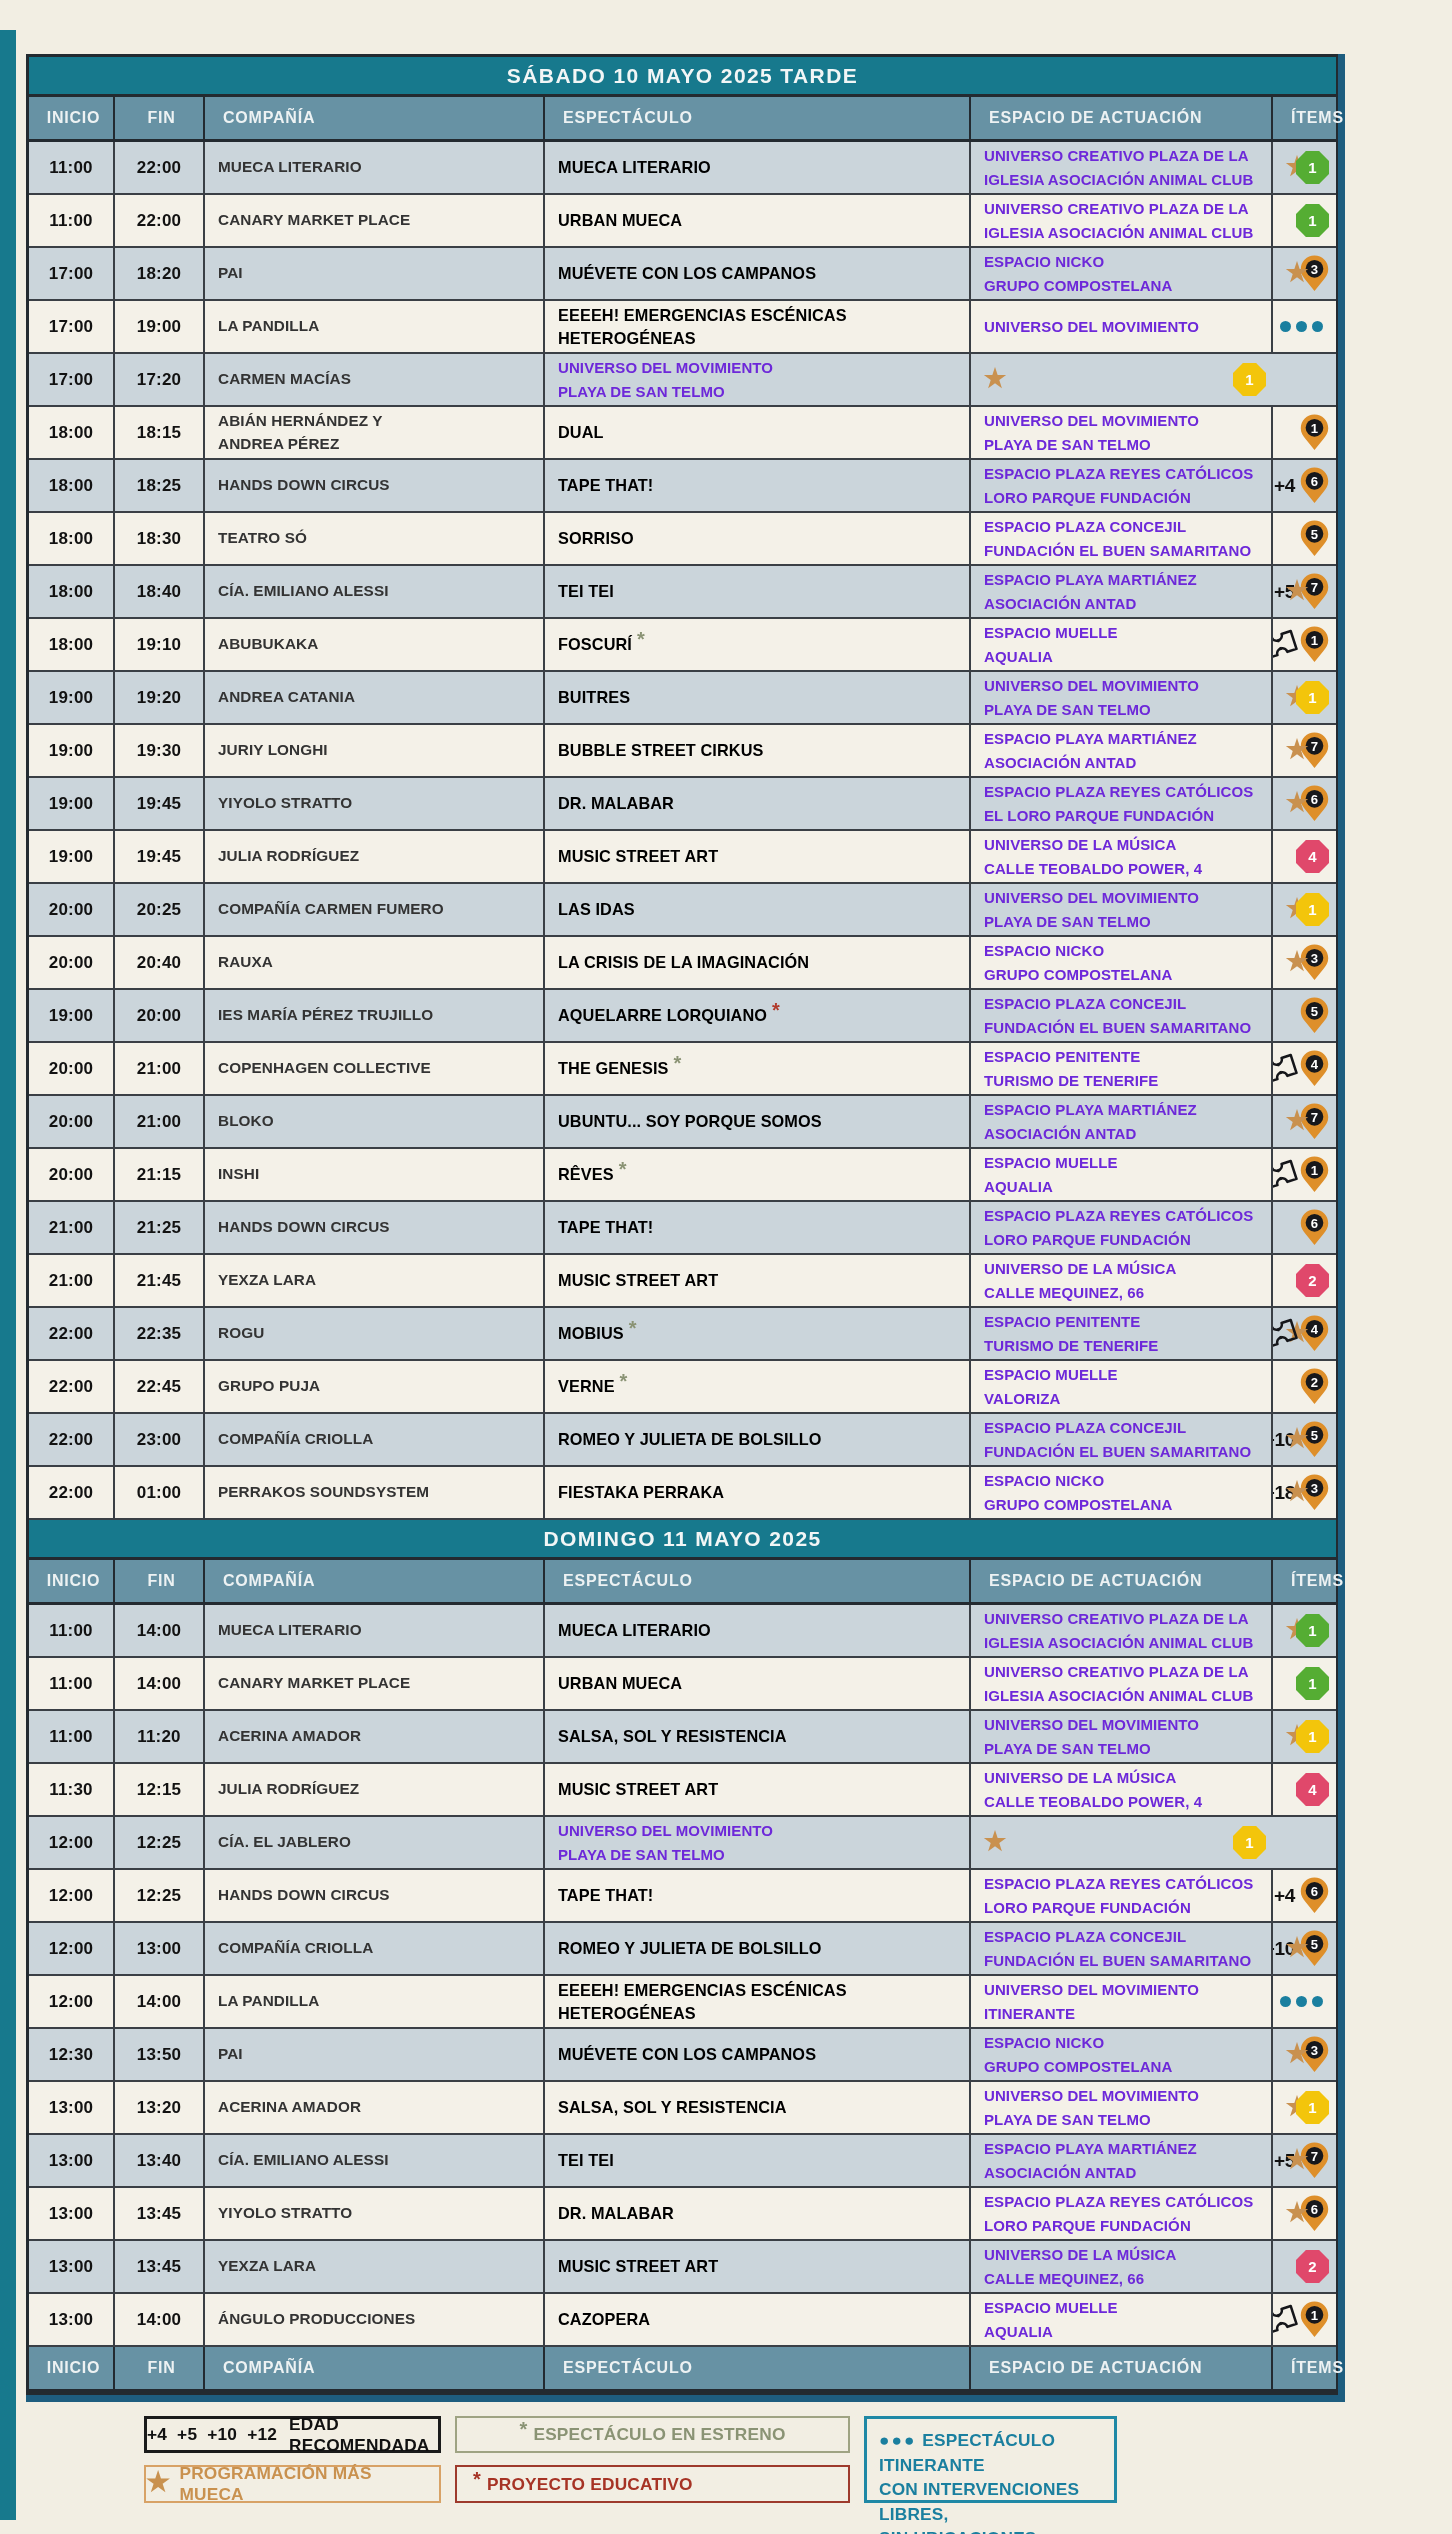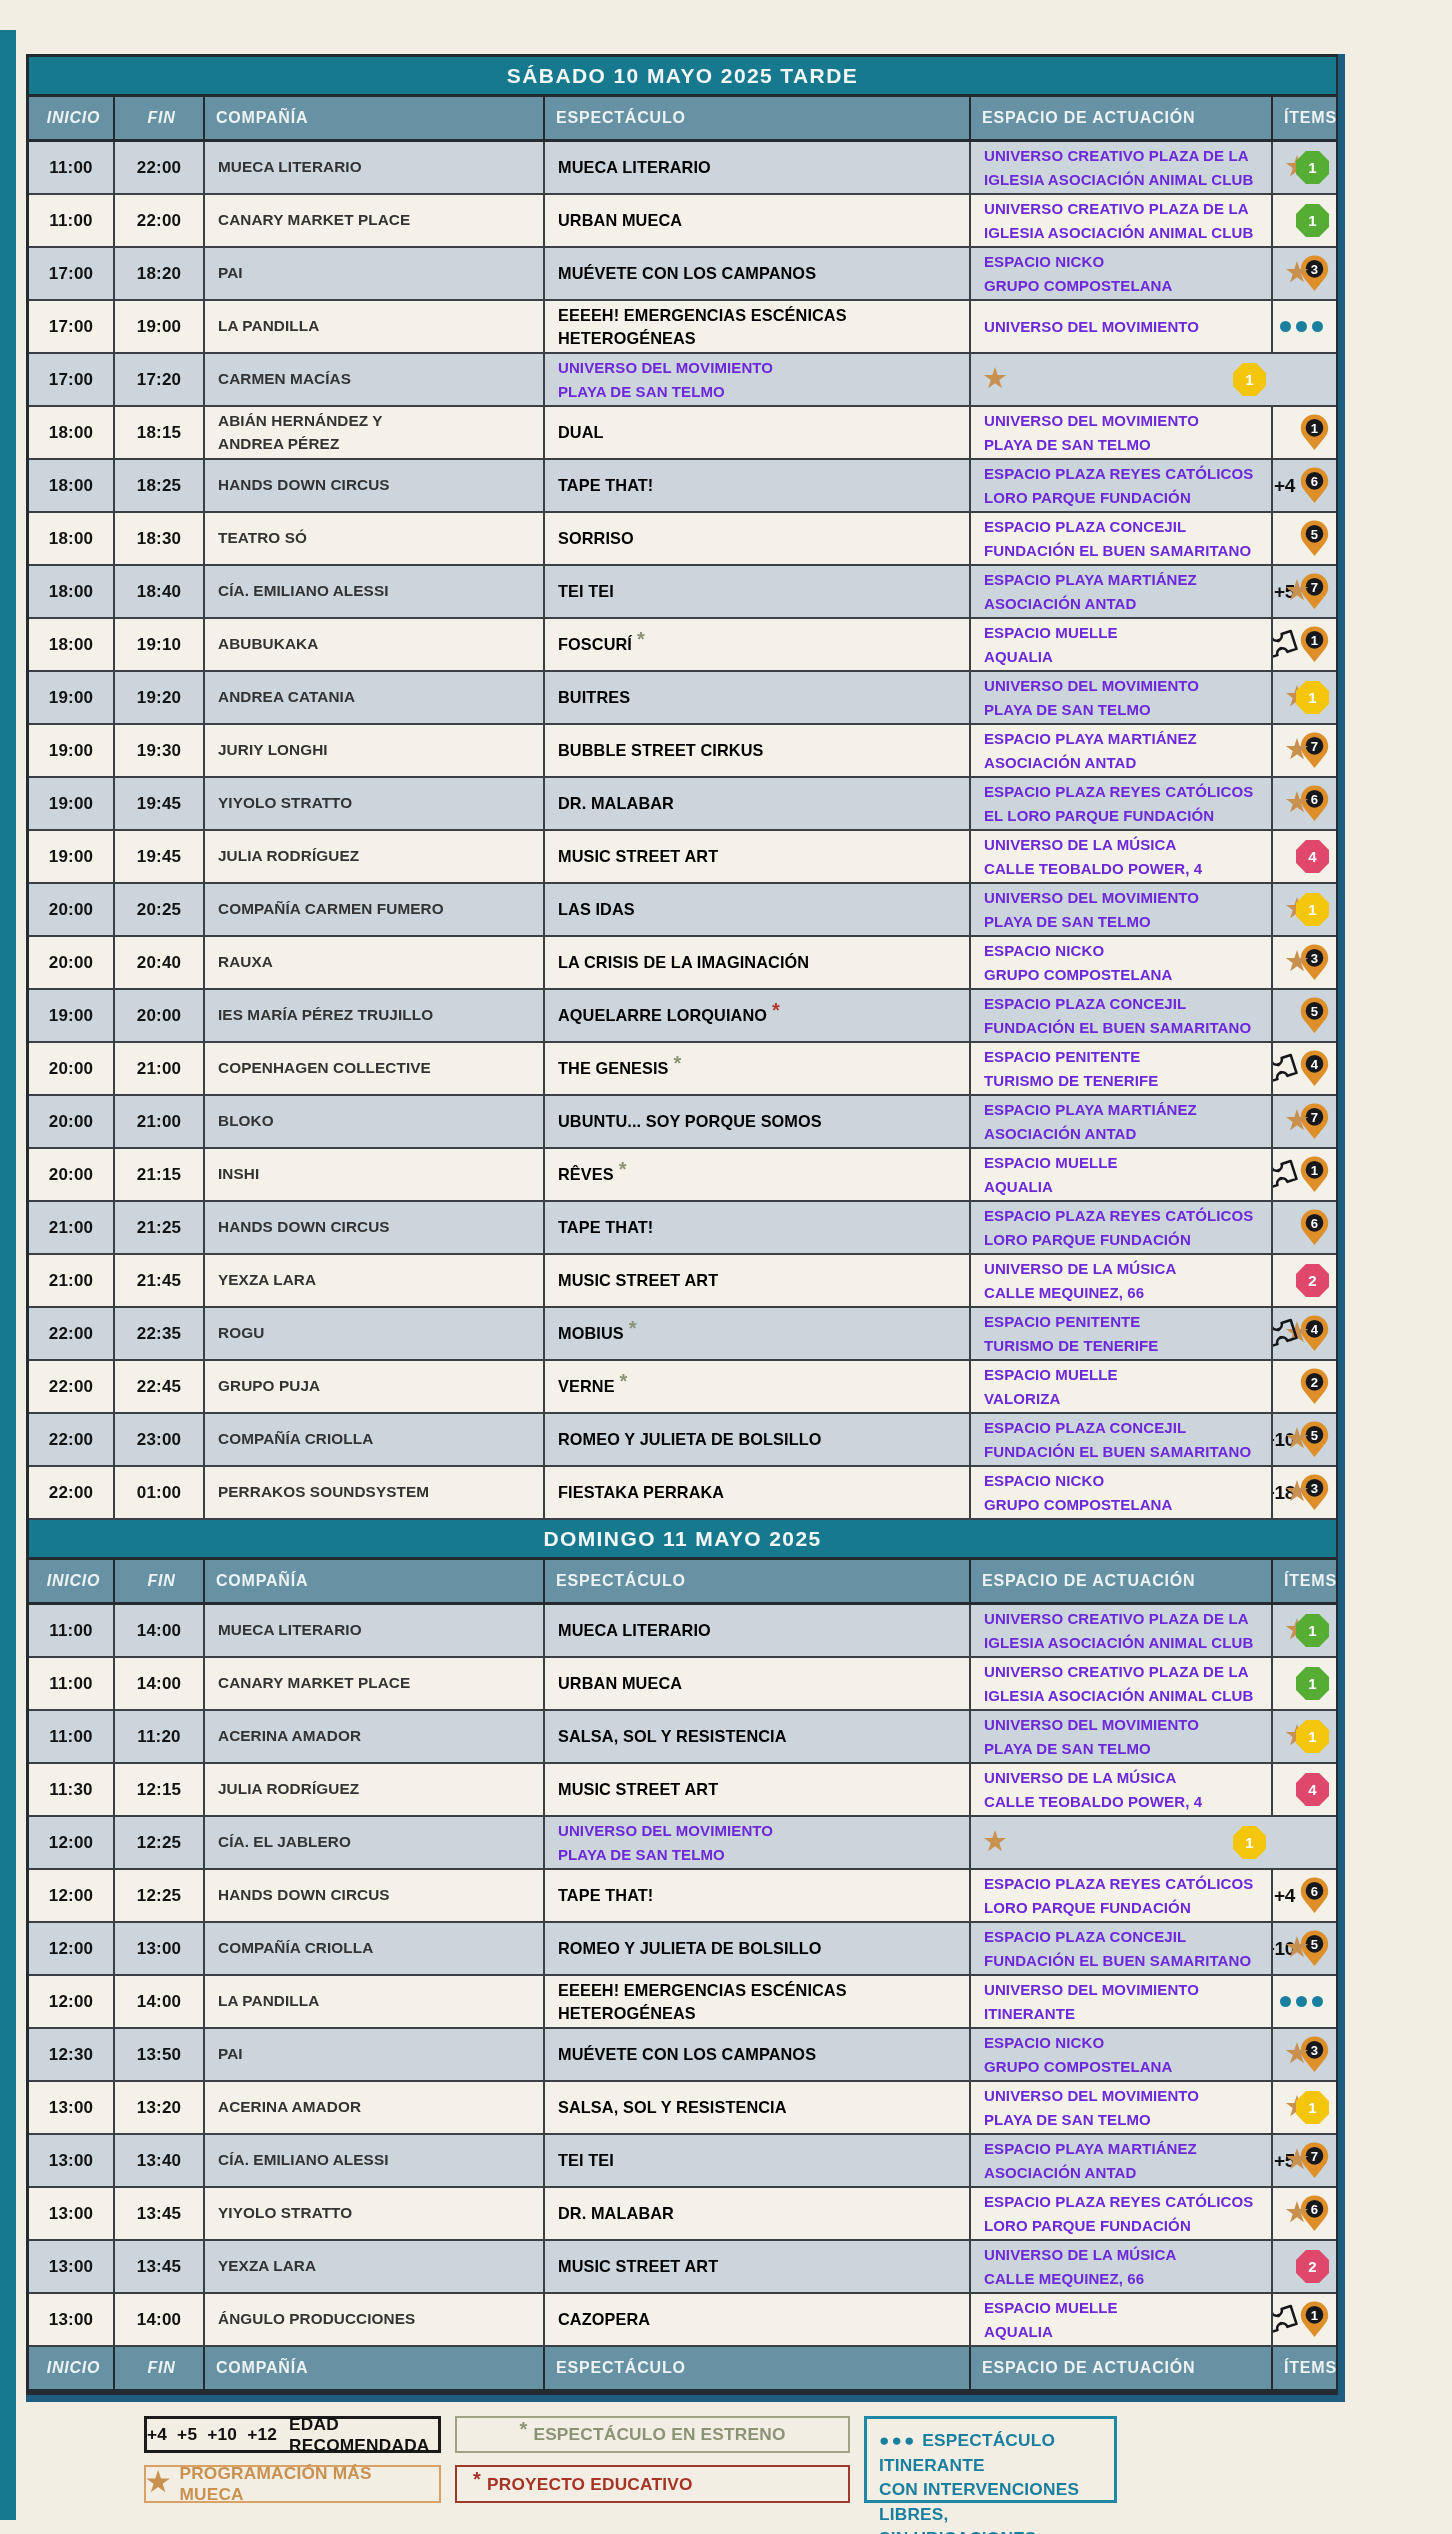--- a/index.html
+++ b/index.html
@@ -33,23 +33,23 @@
     display:grid;
     grid-template-columns:86px 90px 340px 426px 302px 1fr;
   }
   .head-row{
     height:42px;background:#6792A4;
     border-bottom:3px solid #232a30;
   }
   .head-row .hcell{
     color:#EDF2F3;font-size:16px;font-weight:700;letter-spacing:0.8px;
     display:flex;align-items:center;border-right:2px solid #232a30;
-    padding-left:11px;box-sizing:border-box;
-  }
-  .head-row .hcell.center{justify-content:center;padding-left:5px;font-style:italic;}
+    padding-left:18px;box-sizing:border-box;
+  }
+  .head-row .hcell.center{justify-content:center;padding-left:5px;}
   .head-row .hcell:last-child{border-right:none;}
   .data-row{height:53px;border-bottom:2px solid #3a3f45;box-sizing:border-box;}
   .data-row:last-child{border-bottom:none;}
   .data-row.odd{background:#CBD5DB;}
   .data-row.even{background:#F4F1E8;}
   .cell{
     display:flex;align-items:center;border-right:2px solid #3a3f45;
     box-sizing:border-box;overflow:hidden;
   }
   .cell:last-child{border-right:none;}

